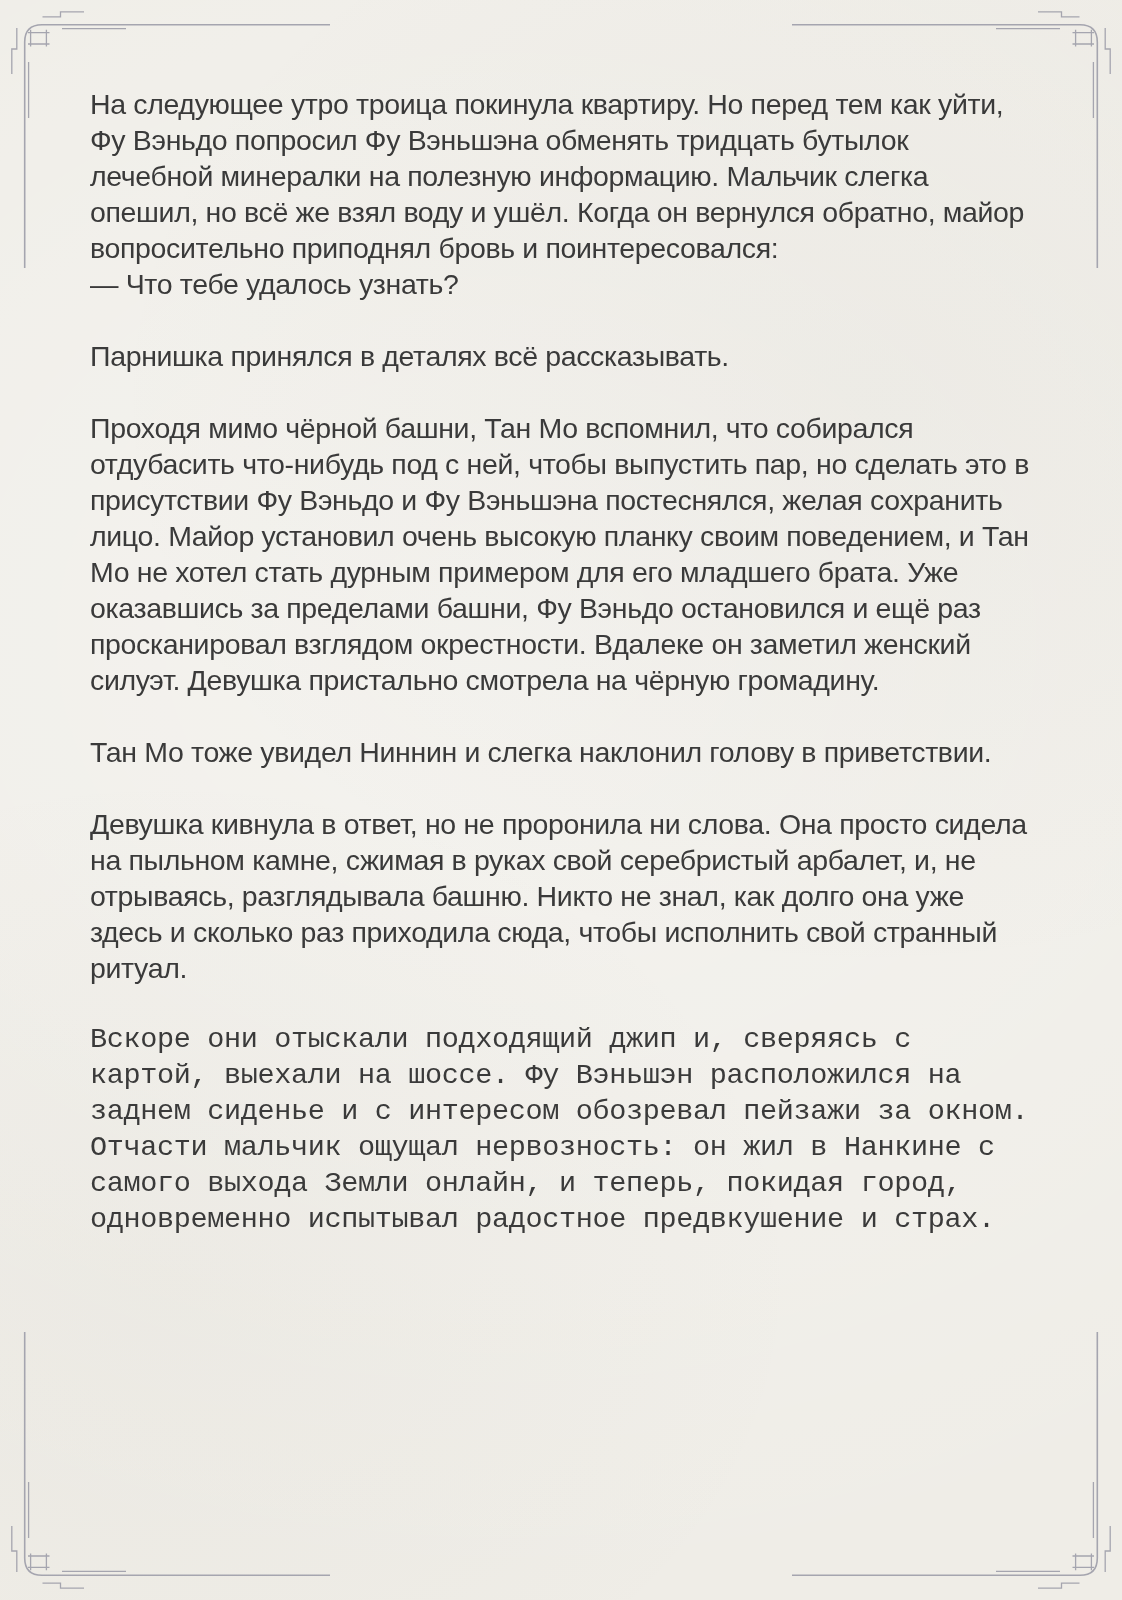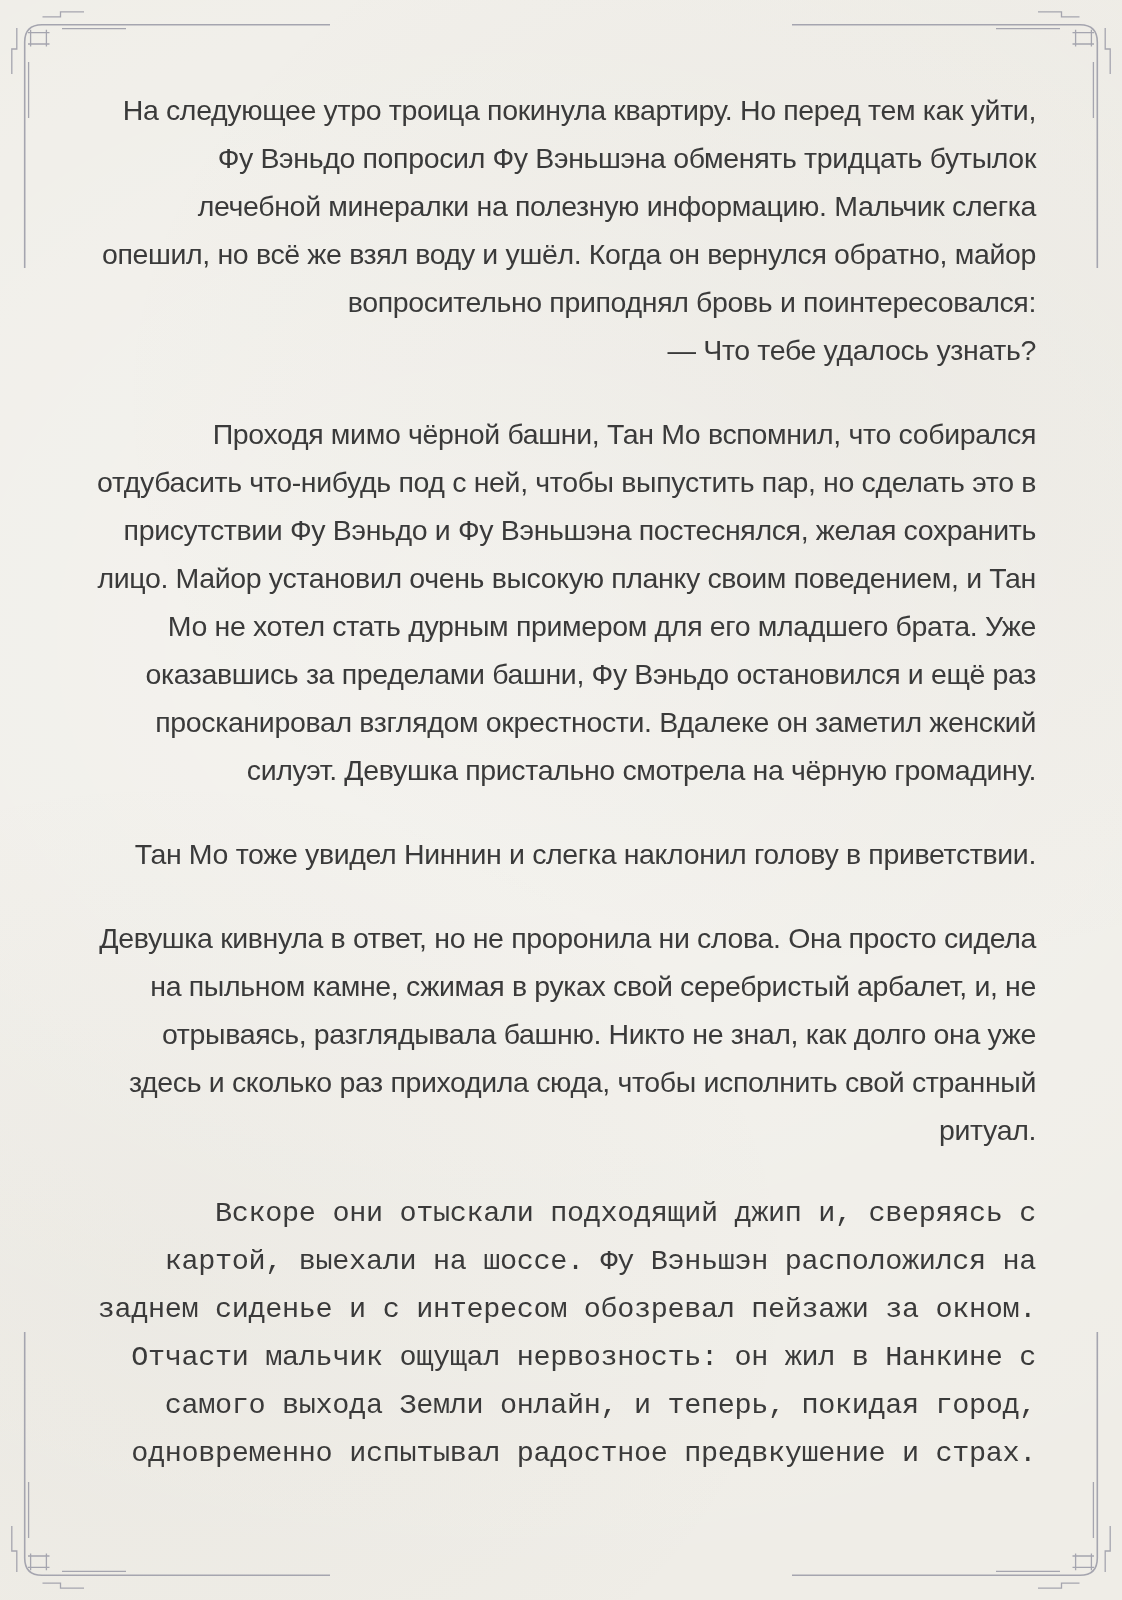--- a/index.html
+++ b/index.html
@@ -33,24 +33,24 @@
   .bl { left: 0;  bottom: 0; transform: scaleY(-1); }
   .br { right: 0; bottom: 0; transform: scale(-1,-1); }
 
   
   .text-col {
     position: absolute;
     left: 90px;
     top: 86px;
     width: 946px;
     font-size: 28.5px;
-    line-height: 48px;
+    line-height: 36px;
     letter-spacing: -0.35px;
     color: var(--text, #3a3a3a);
-    text-align: right;
+    text-align: left;
   }
   .para { margin: 0 0 36px 0; }
   .para:last-child { margin-bottom: 0; font-family: Liberation Mono, monospace; }
 </style>
 </head>
 <body>
 
 <div class="page">
 
   <svg class="corner tl" viewBox="0 0 330 270" aria-hidden="true">
@@ -84,19 +84,20 @@
     <path class="main-arm" d="M330 24.7 H42 Q24.7 24.7 24.7 42 V268"></path>
     <path class="accent" d="M62 28.6 H126"></path>
     <path class="accent" d="M28.6 62 V118"></path>
     <path class="accent" d="M28 32.6 H49.5 M28 44 H49.5 M30.6 29.8 V46.4 M46.4 29.8 V46.4"></path>
     <path class="accent" d="M42.5 16.8 H60.5 V11.8 H84"></path>
     <path class="accent" d="M16.8 28 V49 H11.8 V74"></path>
   </svg>
 
   <main class="text-col">
     <p class="para"><span>На следующее утро троица покинула квартиру. Но перед тем как уйти, Фу Вэньдо попросил Фу Вэньшэна обменять тридцать бутылок лечебной минералки на полезную информацию. Мальчик слегка опешил, но всё же взял воду и ушёл. Когда он вернулся обратно, майор вопросительно приподнял бровь и поинтересовался:</span><br><span>— Что тебе удалось узнать?</span></p>
+    <p class="para">Парнишка принялся в деталях всё рассказывать.</p>
     <p class="para">Проходя мимо чёрной башни, Тан Мо вспомнил, что собирался отдубасить что-нибудь под с ней, чтобы выпустить пар, но сделать это в присутствии Фу Вэньдо и Фу Вэньшэна постеснялся, желая сохранить лицо. Майор установил очень высокую планку своим поведением, и Тан Мо не хотел стать дурным примером для его младшего брата. Уже оказавшись за пределами башни, Фу Вэньдо остановился и ещё раз просканировал взглядом окрестности. Вдалеке он заметил женский силуэт. Девушка пристально смотрела на чёрную громадину.</p>
     <p class="para">Тан Мо тоже увидел Ниннин и слегка наклонил голову в приветствии.</p>
     <p class="para">Девушка кивнула в ответ, но не проронила ни слова. Она просто сидела на пыльном камне, сжимая в руках свой серебристый арбалет, и, не отрываясь, разглядывала башню. Никто не знал, как долго она уже здесь и сколько раз приходила сюда, чтобы исполнить свой странный ритуал.</p>
     <p class="para">Вскоре они отыскали подходящий джип и, сверяясь с картой, выехали на шоссе. Фу Вэньшэн расположился на заднем сиденье и с интересом обозревал пейзажи за окном. Отчасти мальчик ощущал нервозность: он жил в Нанкине с самого выхода Земли онлайн, и теперь, покидая город, одновременно испытывал радостное предвкушение и страх.</p>
   </main>
 
 </div>
 
 </body></html>

